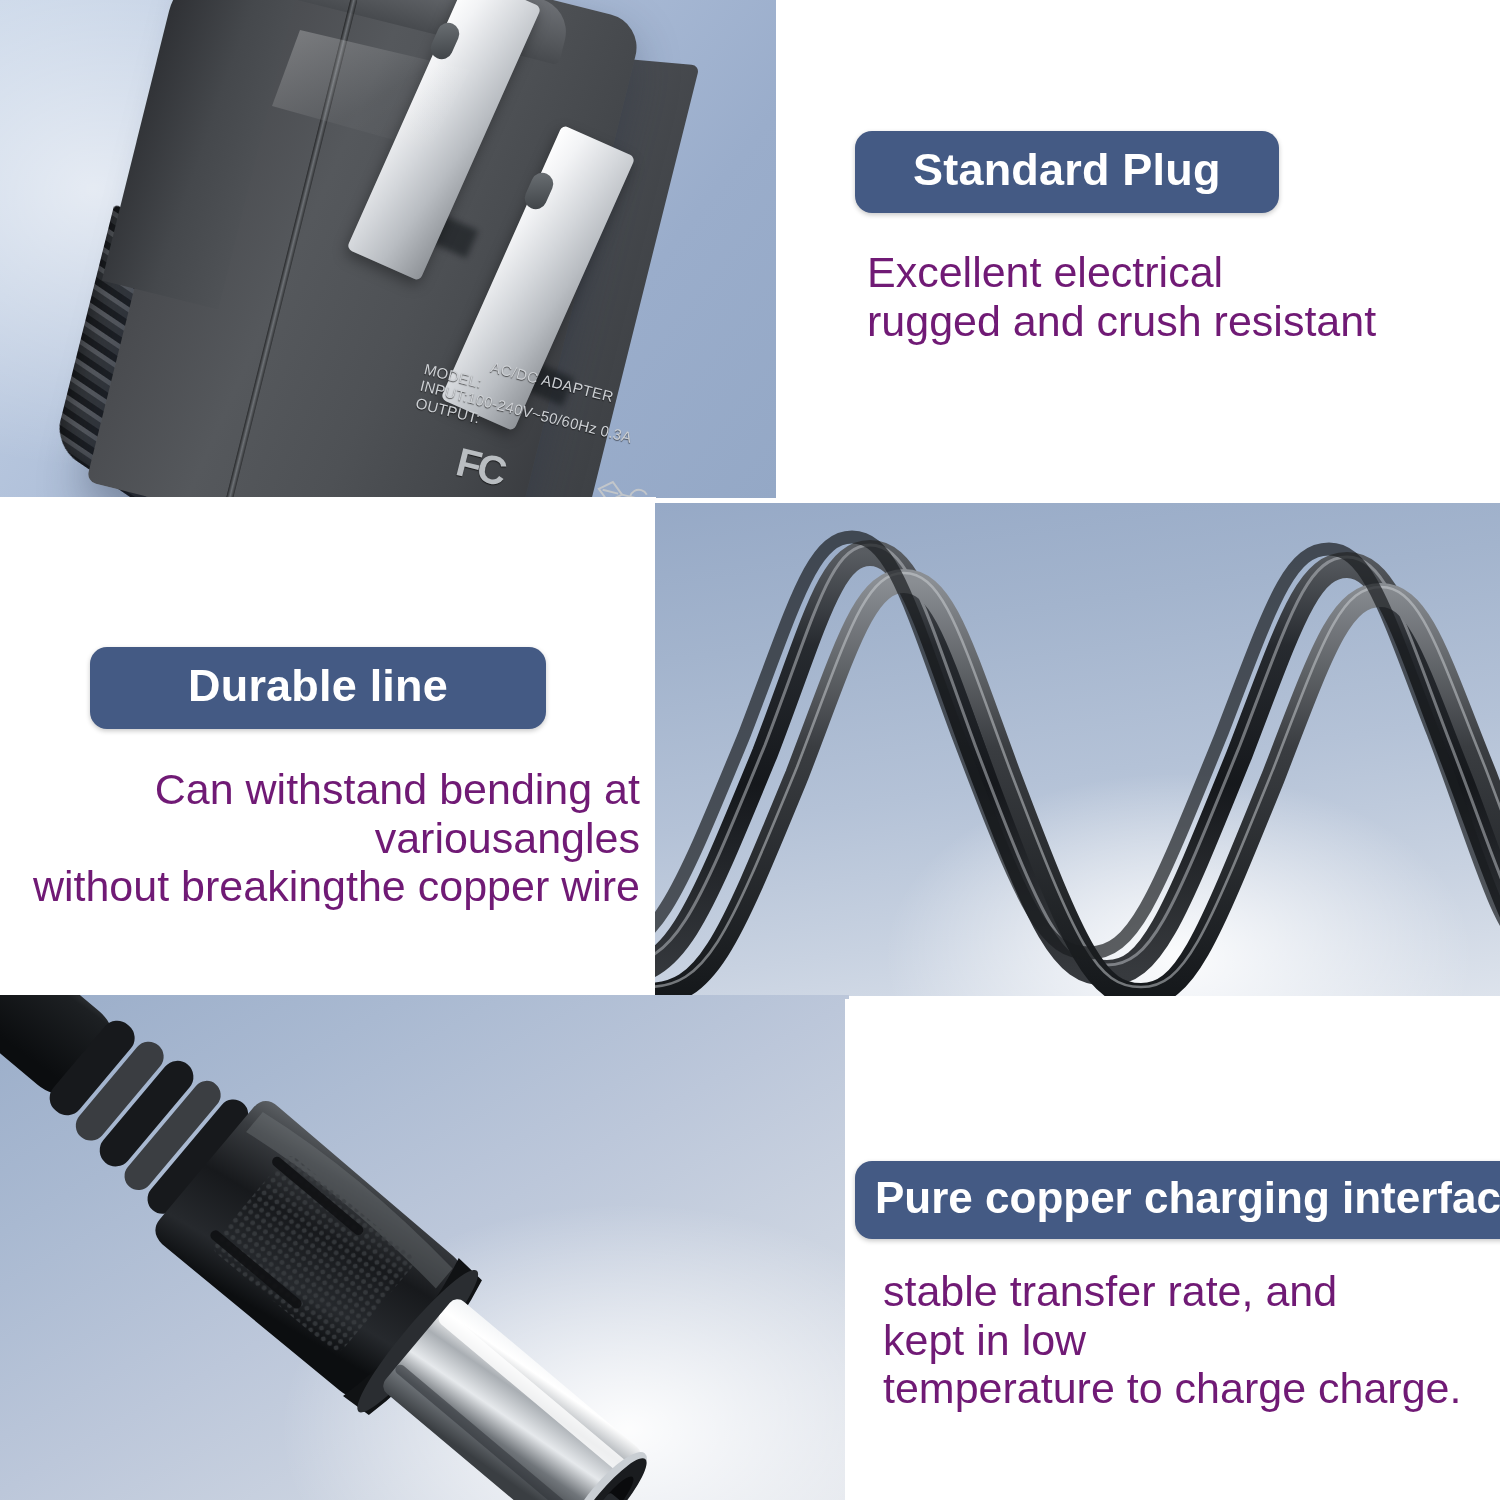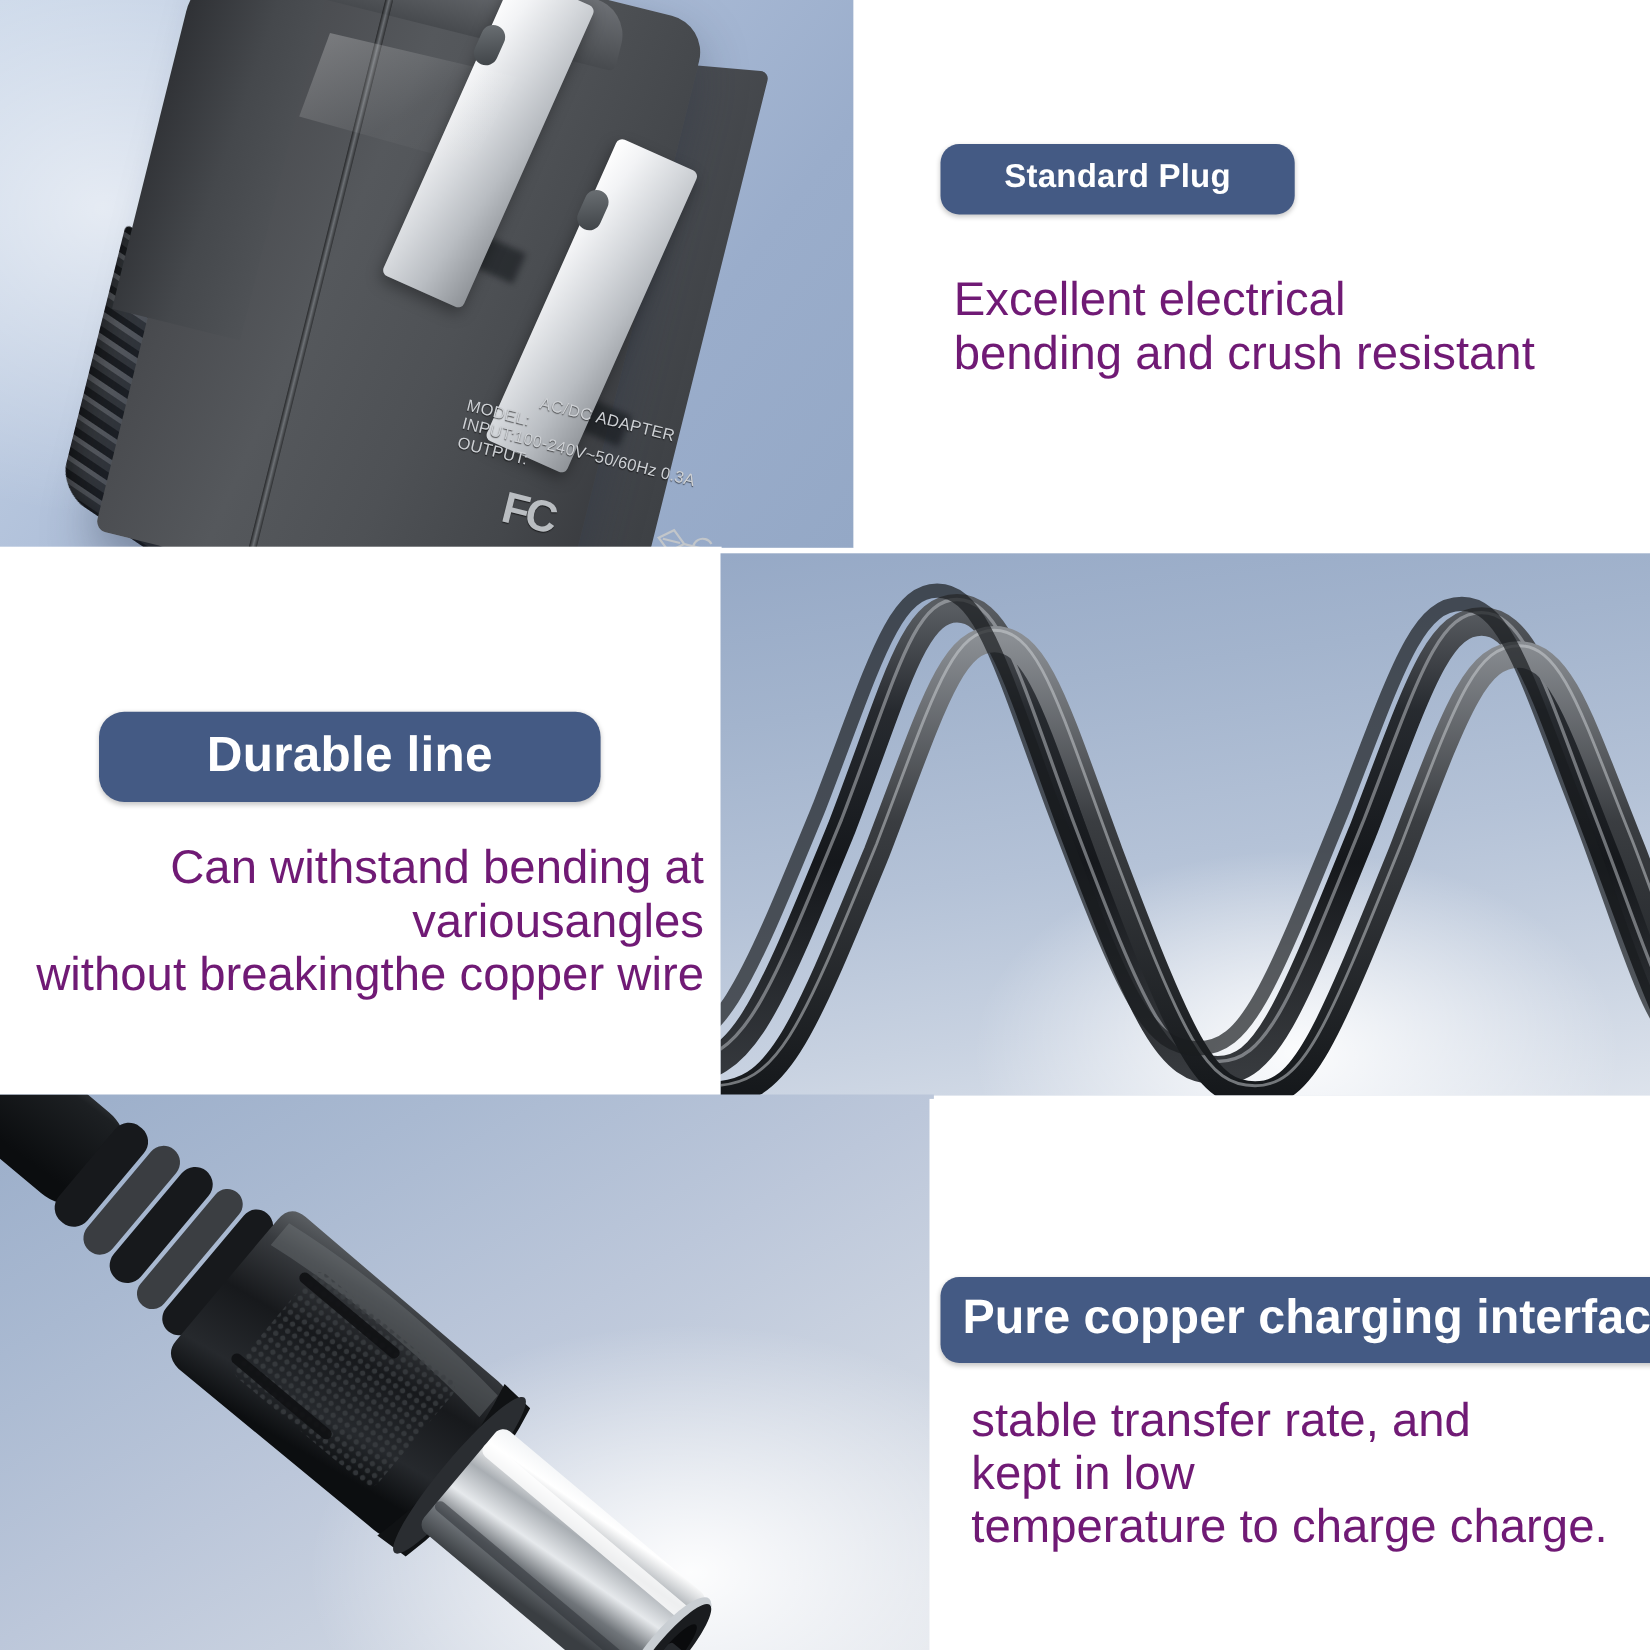--- a/index.html
+++ b/index.html
@@ -105,23 +105,23 @@
   #panel-durable-line{left:0;top:497px;width:656px;height:499px;}
   
   #panel-pure-copper{left:845px;top:999px;width:655px;height:501px;}
 
   
   .badge{display:inline-block;background:#445a84;color:#ffffff;
      border-radius:17px;font-weight:700;white-space:nowrap;
      font-family:"Liberation Sans",sans-serif;
      box-shadow:0 2px 5px rgba(0,0,0,.22);}
   #badge-standard-plug{position:absolute;left:10px;top:131px;
-     padding:13px 58px 17px;font-size:30px;letter-spacing:.2px;}
+     padding:13px 58px 17px;font-size:45px;letter-spacing:.2px;}
   #badge-durable-line{position:absolute;left:90px;top:150px;
-     padding:13px 98px 17px;font-size:45px;letter-spacing:.2px;border-radius:23px;}
+     padding:13px 98px 17px;font-size:45px;letter-spacing:.2px;}
   #badge-pure-copper{position:absolute;left:10px;top:162px;
      padding:12px 20px 16px;font-size:44px;letter-spacing:0px;}
 
   
   .body-copy{position:absolute;color:#701a75;font-size:43px;line-height:1.13;
      font-family:"Liberation Sans",sans-serif;font-weight:400;}
   #copy-standard-plug{left:22px;top:248px;width:620px;text-align:left;}
   #copy-durable-line{left:-10px;top:268px;width:650px;text-align:right;}
   #copy-pure-copper{left:2px;top:268px;width:630px;text-align:left;margin-left:36px;}
   .body-copy div{white-space:nowrap;}
@@ -202,21 +202,21 @@
         </linearGradient>
       </defs>
       <path d="M300 30 L470 70 L430 150 L272 106 Z" fill="url(#specA)"></path>
     </svg>
   </div>
 
   <div class="panel white-panel" id="panel-standard-plug">
     <div class="badge" id="badge-standard-plug">Standard Plug</div>
     <div class="body-copy" id="copy-standard-plug">
       <div>Excellent electrical</div>
-      <div>bending and crush resistant</div>
+      <div>rugged and crush resistant</div>
     </div>
   </div>
 
   <div class="panel white-panel" id="panel-durable-line">
     <div class="badge" id="badge-durable-line">Durable line</div>
     <div class="body-copy" id="copy-durable-line">
       <div>Can withstand bending at</div>
       <div>variousangles</div>
       <div>without breakingthe copper wire</div>
     </div>

